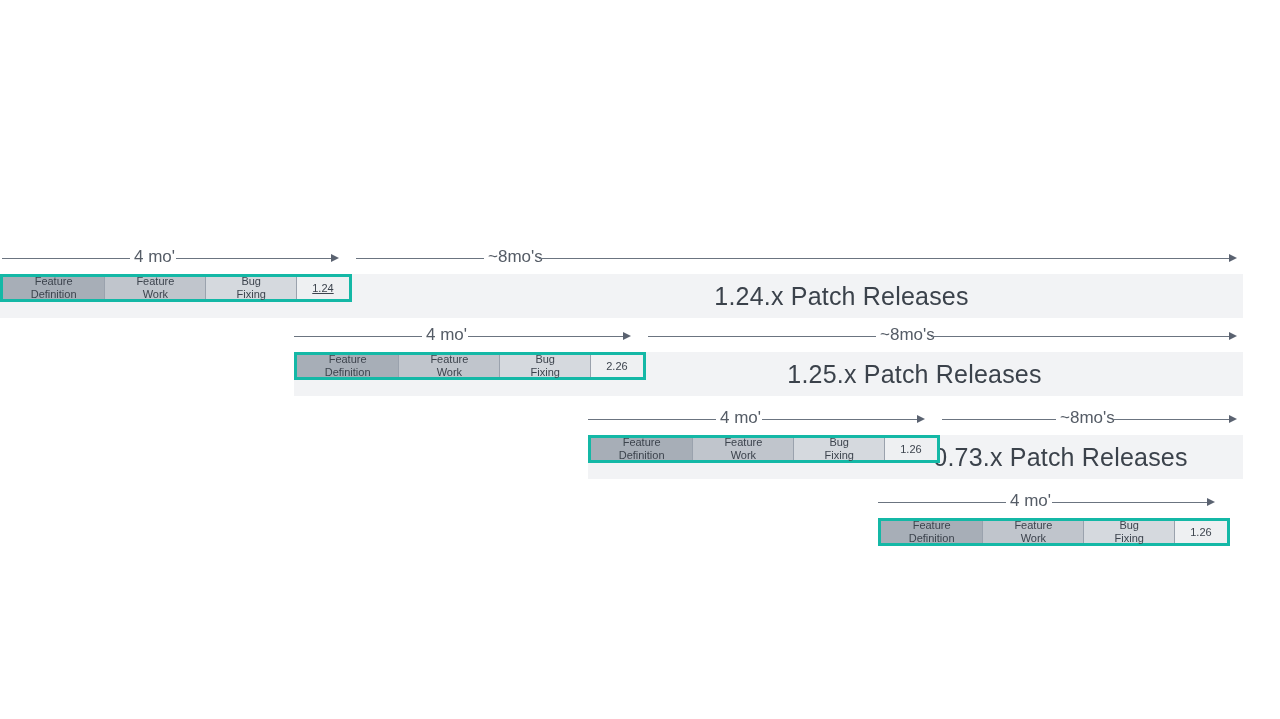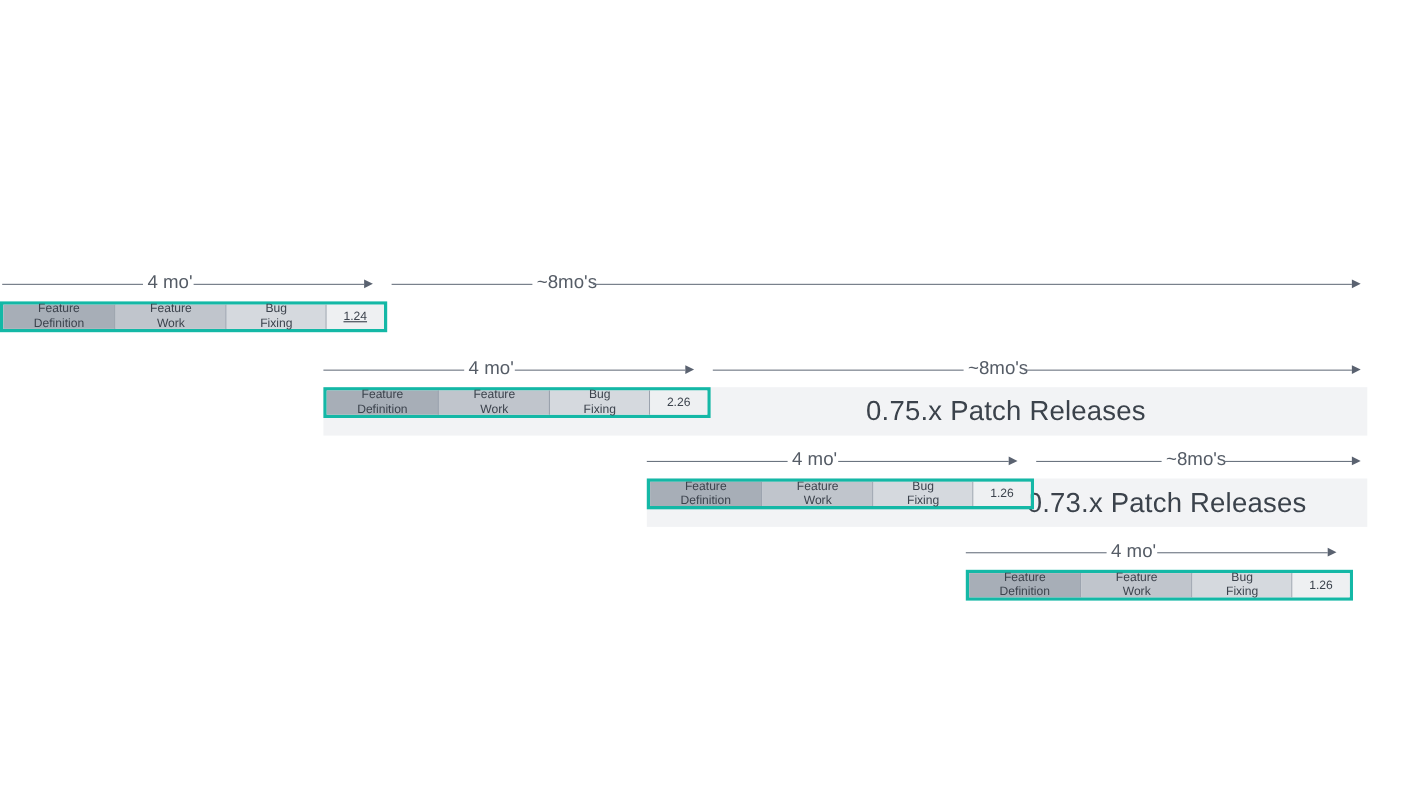--- a/index.html
+++ b/index.html
@@ -123,20 +123,23 @@
       <div class="measure-label" style="left:134px;"><span>4 mo'</span></div>
       <div class="seg" style="left:176px; width:155px;"></div>
       <div class="arrowhead" style="left:331px;"></div>
 
       <div class="seg" style="left:356px; width:128px;"></div>
       <div class="measure-label" style="left:488px;"><span>~8mo's</span></div>
       <div class="seg" style="left:539px; width:690px;"></div>
       <div class="arrowhead" style="left:1229px;"></div>
     </div>
 
+    <div class="patch-strip" style="left:0px; top:26px; width:1243px;">
+      <span class="patch-label" style="margin-left:440px;">1.24.x Patch Releases</span>
+    </div>
 
     <div class="phase-bar" style="left:0px; top:26px; width:352px;">
       <div class="cell cell-l1" style="width:104px;">
         <span class="cell-line">Feature</span>
         <span class="cell-line">Definition</span>
       </div>
       <div class="cell cell-l2" style="width:103px;">
         <span class="cell-line">Feature</span>
         <span class="cell-line">Work</span>
       </div>
@@ -158,21 +161,21 @@
       <div class="seg" style="left:468px; width:155px;"></div>
       <div class="arrowhead" style="left:623px;"></div>
 
       <div class="seg" style="left:648px; width:228px;"></div>
       <div class="measure-label" style="left:880px;"><span>~8mo's</span></div>
       <div class="seg" style="left:931px; width:298px;"></div>
       <div class="arrowhead" style="left:1229px;"></div>
     </div>
 
     <div class="patch-strip" style="left:294px; top:26px; width:949px;">
-      <span class="patch-label" style="margin-left:292px;">0.75.x Patch Releases</span>
+      <span class="patch-label" style="margin-left:292px;">1.25.x Patch Releases</span>
     </div>
 
     <div class="phase-bar" style="left:294px; top:26px; width:352px;">
       <div class="cell cell-l1" style="width:104px;">
         <span class="cell-line">Feature</span>
         <span class="cell-line">Definition</span>
       </div>
       <div class="cell cell-l2" style="width:103px;">
         <span class="cell-line">Feature</span>
         <span class="cell-line">Work</span>

